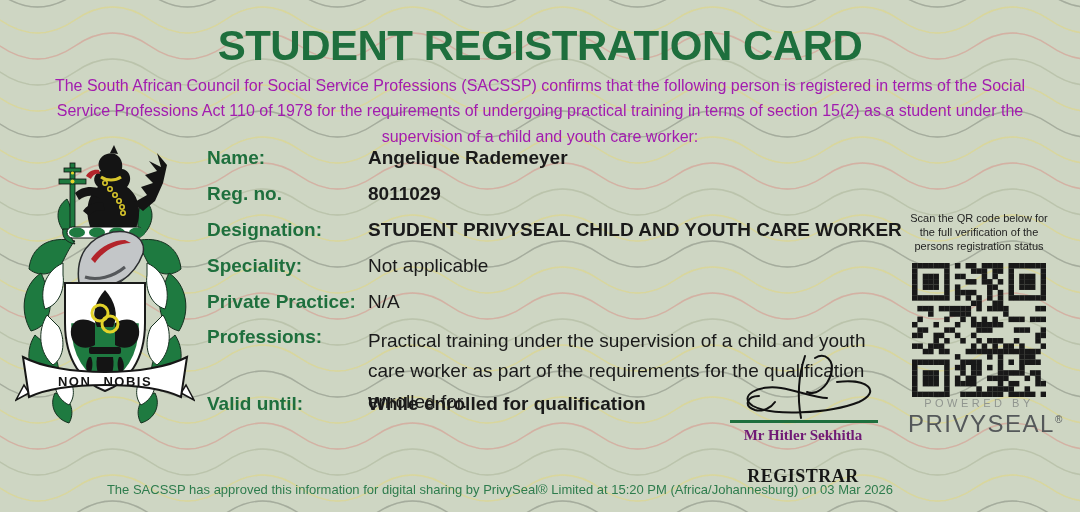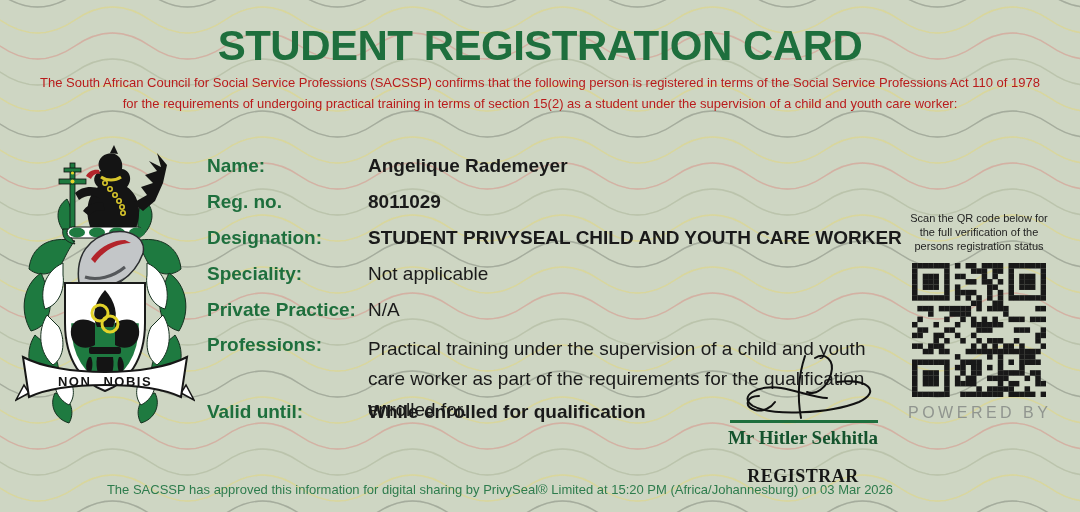--- a/index.html
+++ b/index.html
@@ -9,42 +9,42 @@
     background:#ced6c3; overflow:hidden;
     font-family:"Liberation Sans", sans-serif; color:#1a1a1a;
   }
   #waves-svg { position:absolute; left:0; top:0; width:1080px; height:512px; }
   .title {
     position:absolute; top:22px; left:0; width:1080px; text-align:center;
     font-size:42px; font-weight:bold; letter-spacing:-0.5px; color:var(--green,#1e6f3d);
   }
   .intro {
     position:absolute; top:73px; left:35px; width:1010px; text-align:center;
-    font-size:13px; line-height:1.58; color:#b91c1c;
+    font-size:16px; line-height:1.58; color:#a21caf;
   }
   #crest-svg { position:absolute; left:15px; top:143px; width:180px; height:290px; }
   .fields { position:absolute; left:207px; top:0; }
-  .row { position:absolute; display:flex; align-items:flex-start; font-size:19px; line-height:1.2;margin-top:8px; }
+  .row { position:absolute; display:flex; align-items:flex-start; font-size:19px; line-height:1.2; }
   .row .lbl { width:161px; flex:0 0 161px; font-weight:bold; color:var(--green,#1e6f3d); }
   .row .val { color:#1a1a1a; white-space:nowrap; }
   .row.bold .val { font-weight:bold; }
   .row.restriction .val { width:522px; white-space:normal; line-height:1.6; }
   .row-0{top:147px} .row-1{top:183px} .row-2{top:219px} .row-3{top:255px}
   .row-4{top:291px} .row-5{top:326px} .row-6{top:393px}
   .sig-block { position:absolute; left:703px; top:350px; width:200px; text-align:center; }
   #sig-svg { position:absolute; left:12px; top:2px; width:178px; height:70px; }
   .sig-line { position:absolute; left:27px; top:70px; width:148px; height:3px; background:var(--green,#1e6f3d); }
   .sig-name { position:absolute; top:77px; left:0; width:200px; font-family:"Liberation Serif", serif;
-              font-weight:bold; font-size:19px; color:#14532d; }
+              font-weight:bold; font-size:15px; color:#701a75; }
   .sig-title { position:absolute; top:116px; left:0; width:200px; font-family:"Liberation Serif", serif;
                font-weight:bold; font-size:18px; letter-spacing:0.5px; color:#161616; }
   .qr-block { position:absolute; left:908px; top:212px; width:142px; text-align:center; }
   .qr-instruction { font-size:11px; line-height:1.27; color:#1f1f1f; }
   #qr-svg { display:block; margin:9px auto 0 auto; width:134px; height:134px; }
-  .powered { margin-top:7px; font-size:16px; letter-spacing:3.5px; color:#90958f; white-space:nowrap; }
+  .powered { font-size:11px; letter-spacing:3.5px; color:#90958f; white-space:nowrap; }
   .brand { margin-top:1px; font-size:24px; font-weight:500; letter-spacing:1.5px; color:#54585a; white-space:nowrap; }
   .brand sup { font-size:10px; vertical-align:super; }
   .footer { position:absolute; top:482px; left:0; width:1000px; text-align:center;
             font-size:13px; color:var(--footer-green,#2e7c4d); }
 </style>
 </head>
 <body>
 
 <div class="card">
 
@@ -544,17 +544,18 @@
         <rect x="80.40" y="128.64" width="5.51" height="5.51" fill="#181818"></rect>
         <rect x="85.76" y="128.64" width="5.51" height="5.51" fill="#181818"></rect>
         <rect x="96.48" y="128.64" width="5.51" height="5.51" fill="#181818"></rect>
         <rect x="101.84" y="128.64" width="5.51" height="5.51" fill="#181818"></rect>
         <rect x="107.20" y="128.64" width="5.51" height="5.51" fill="#181818"></rect>
         <rect x="112.56" y="128.64" width="5.51" height="5.51" fill="#181818"></rect>
         <rect x="117.92" y="128.64" width="5.51" height="5.51" fill="#181818"></rect>
         <rect x="128.64" y="128.64" width="5.51" height="5.51" fill="#181818"></rect>
       </svg>
     <div class="powered">POWERED BY</div>
+    <div class="brand"><span>PRIVYSEAL</span><sup>®</sup></div>
   </div>
 
   <div class="footer">The SACSSP has approved this information for digital sharing by PrivySeal® Limited at 15:20 PM (Africa/Johannesburg) on 03 Mar 2026</div>
 
 </div>
 
 </body></html>

